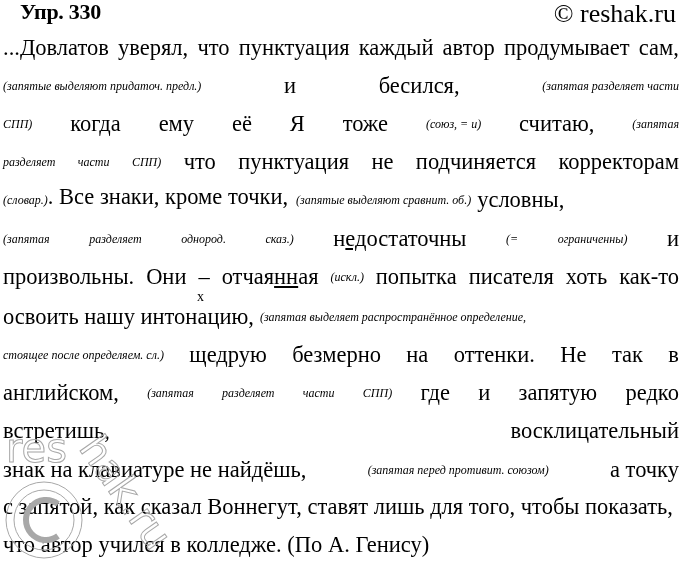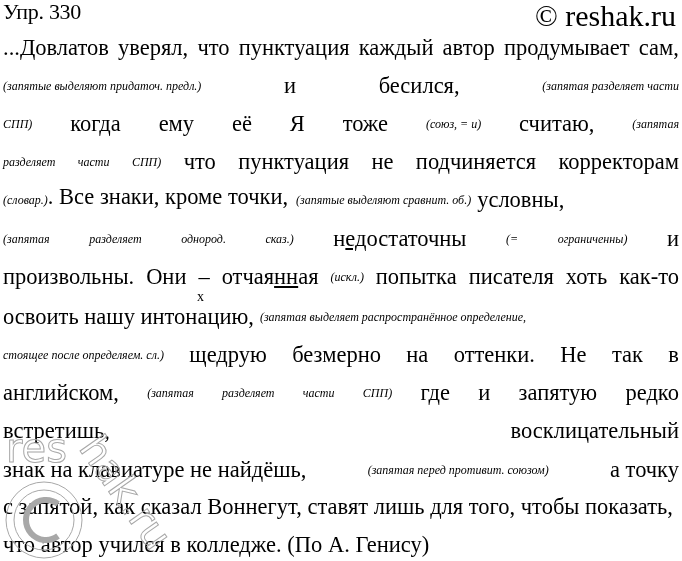--- a/index.html
+++ b/index.html
@@ -1,20 +1,20 @@
 <!DOCTYPE html>
 <html><head>
 <meta charset="utf-8">
 <style>
   html, body { margin: 0; padding: 0; background: #ffffff; }
   body { width: 682px; height: 561px; position: relative; overflow: hidden;
          font-family: "Liberation Serif", "DejaVu Serif", serif; color: #000; }
   .header { position: absolute; left: 0; top: 0; width: 682px; height: 30px; }
-  .title { position: absolute; left: 3px; top: -1px; font-size: 22px; font-weight: normal; letter-spacing: -0.3px; }
-  .site { position: absolute; right: 6px; top: -1px; font-size: 30px; }
+  .title { position: absolute; left: 20px; top: -1px; font-size: 22px; font-weight: bold; letter-spacing: -0.3px; }
+  .site { position: absolute; right: 6px; top: -1px; font-size: 26px; }
   .line { position: absolute; left: 3px; width: 676px; height: 30px; font-size: 22.5px; line-height: 30px;
           text-align: justify; text-align-last: justify; white-space: nowrap; display: flex; justify-content: space-between; align-items: flex-end; }
   .line.last { justify-content: flex-start; }
   .line.last > span { margin-right: 6px; }
   .c { font-style: italic; font-size: 12px; }
   .u { text-decoration: underline; }
   .mark { position: absolute; font-size: 14px; }
   .wm { position: absolute; left: 0; top: 0; pointer-events: none; }
 </style>
 </head>

